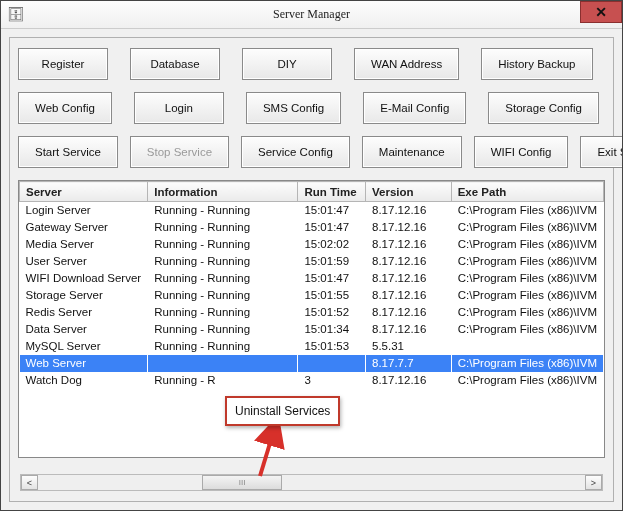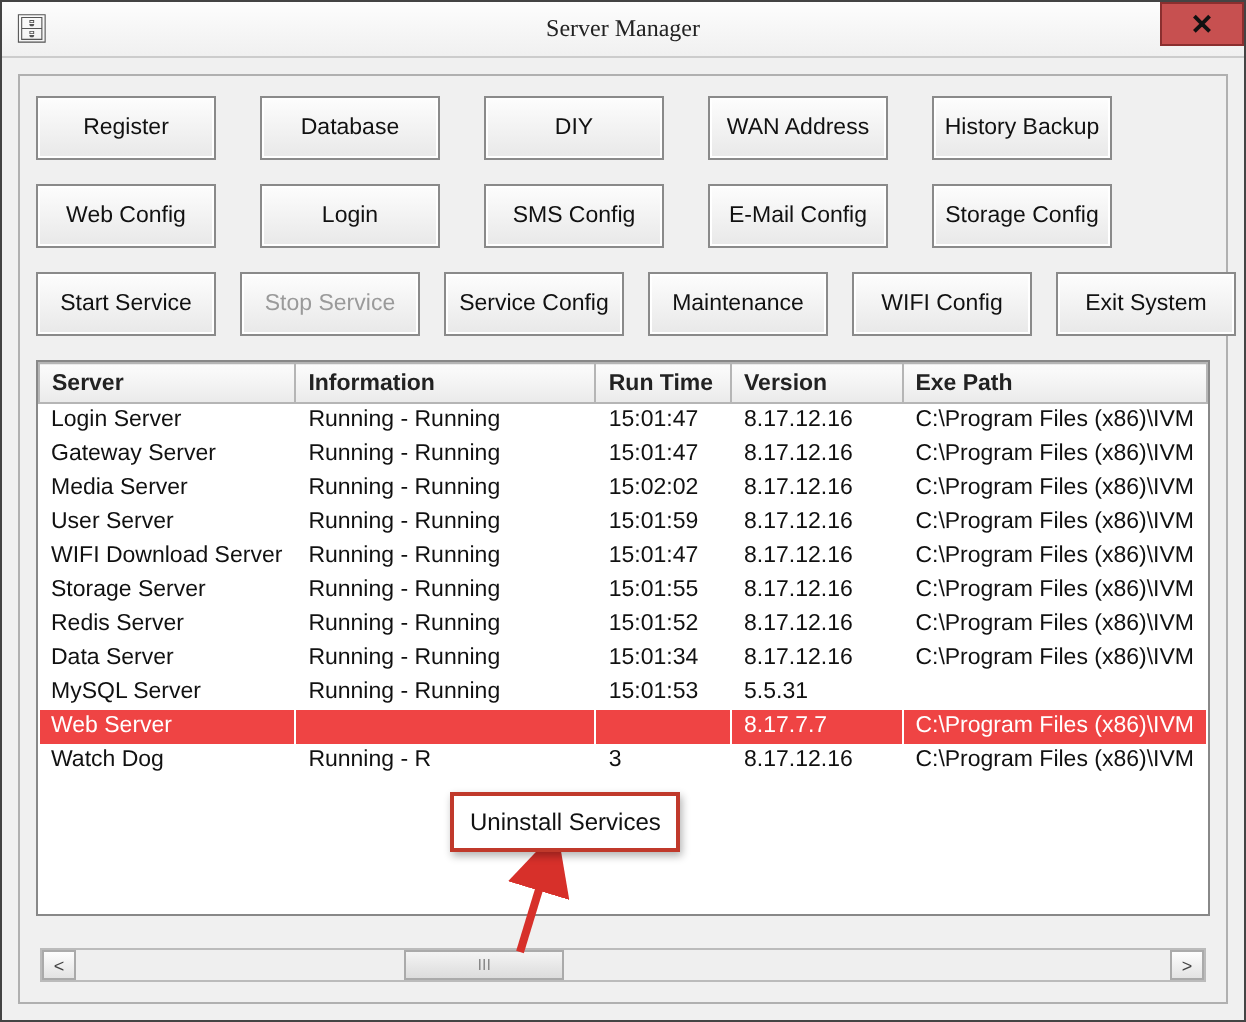--- a/index.html
+++ b/index.html
@@ -71,21 +71,21 @@
   .btn-row {
     display: flex;
     gap: 22px;
     margin-bottom: 12px;
   }
   .btn-row.second { gap: 12px; }
   .wbtn {
     flex: 0 0 auto;
     min-width: 90px;
     height: 32px;
-    padding: 0 2px;
+    padding: 0 16px;
     background: linear-gradient(#fdfdfd,#e8e8e8);
     border: 1px solid #8a8a8a;
     font-size: 11.5px;
     color: #111;
     display: flex;
     align-items: center;
     justify-content: center;
     cursor: pointer;
     box-shadow: 0 0 0 1px #fff inset;
   }
@@ -117,21 +117,21 @@
   }
   tbody td {
     padding: 1px 6px;
     border-right: 1px solid transparent;
     height: 17px;
     white-space: nowrap;
     overflow: hidden;
     color: #111;
   }
   tbody tr.selected td {
-    background: #ef4444;
+    background: #3b82f6;
     color: #fff;
   }
   .hscroll {
     position: absolute;
     left: 10px;
     right: 10px;
     bottom: 10px;
     height: 17px;
     background: #efefef;
     border: 1px solid #bbb;

